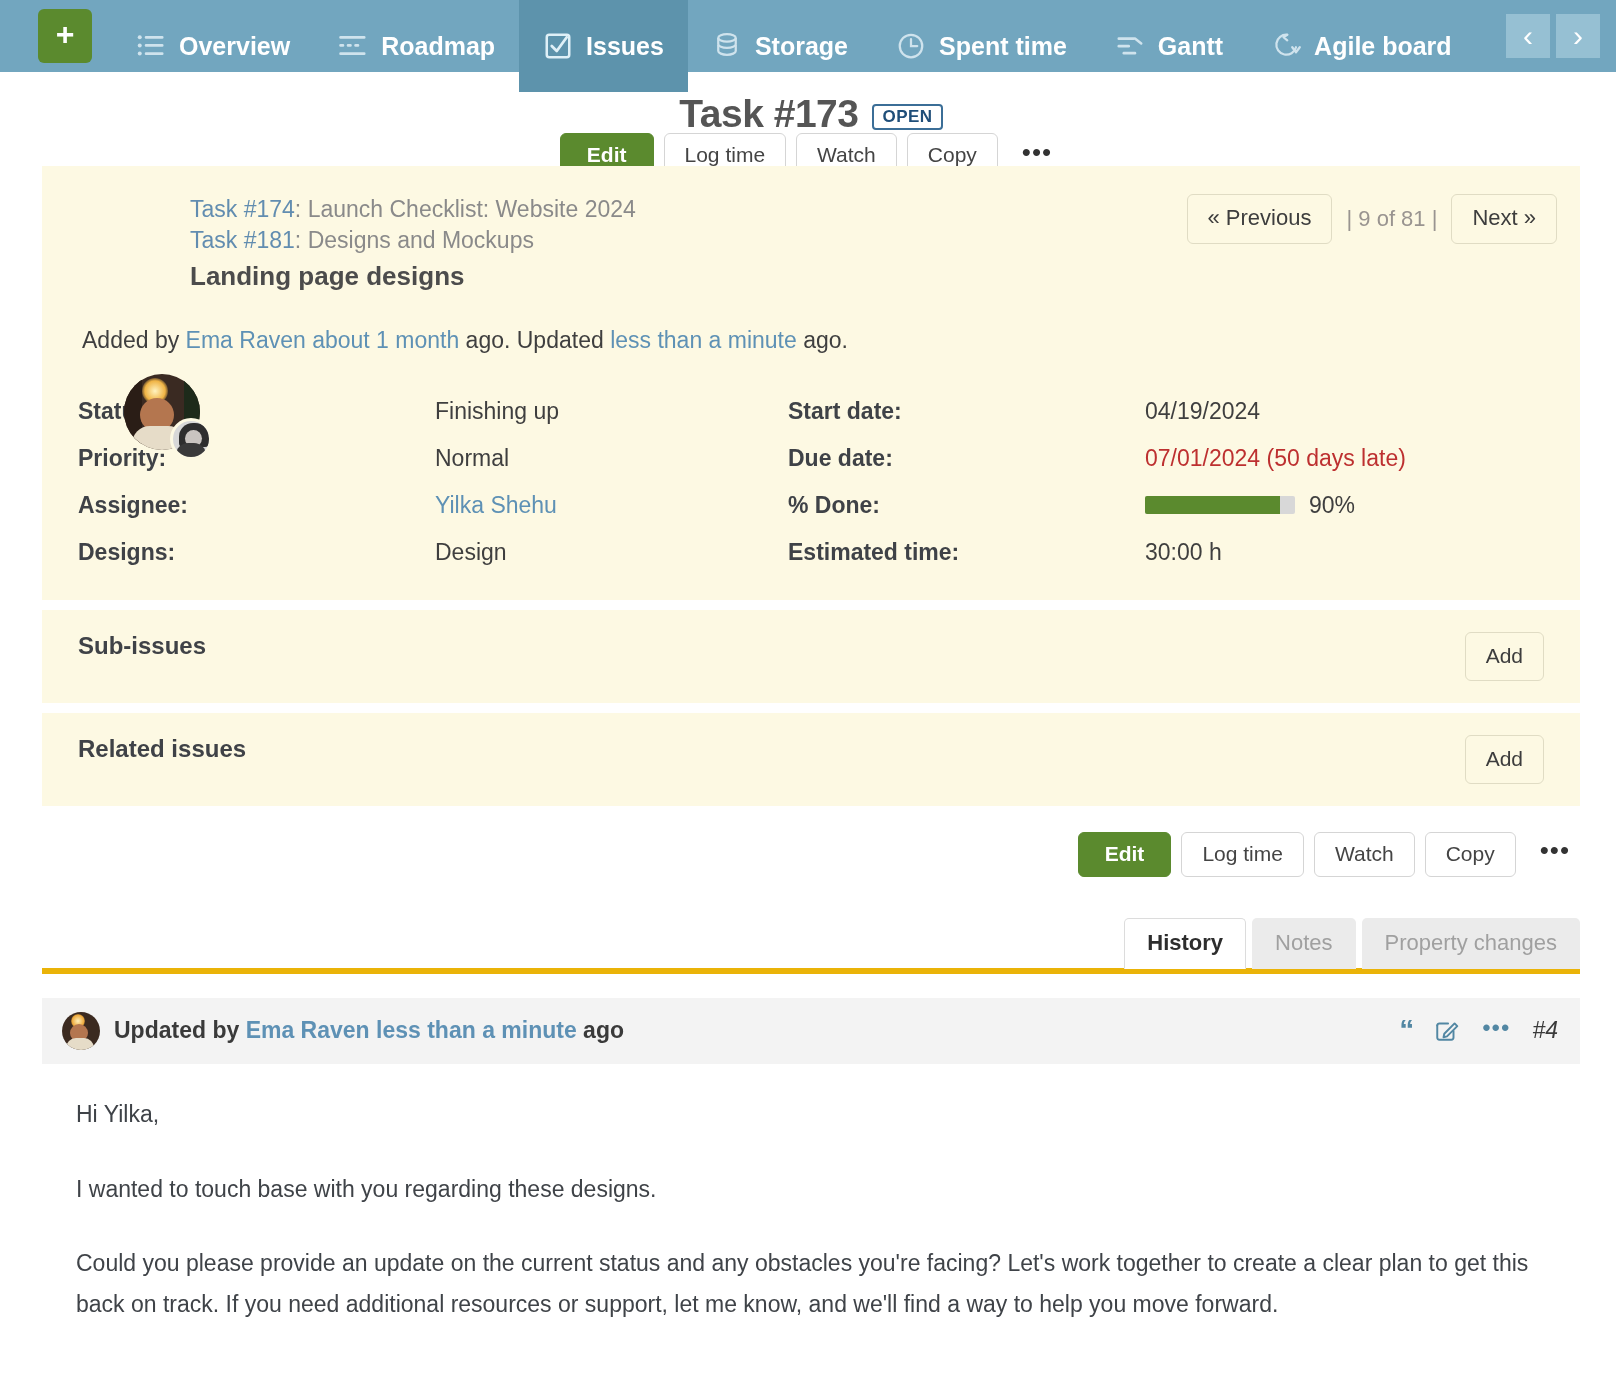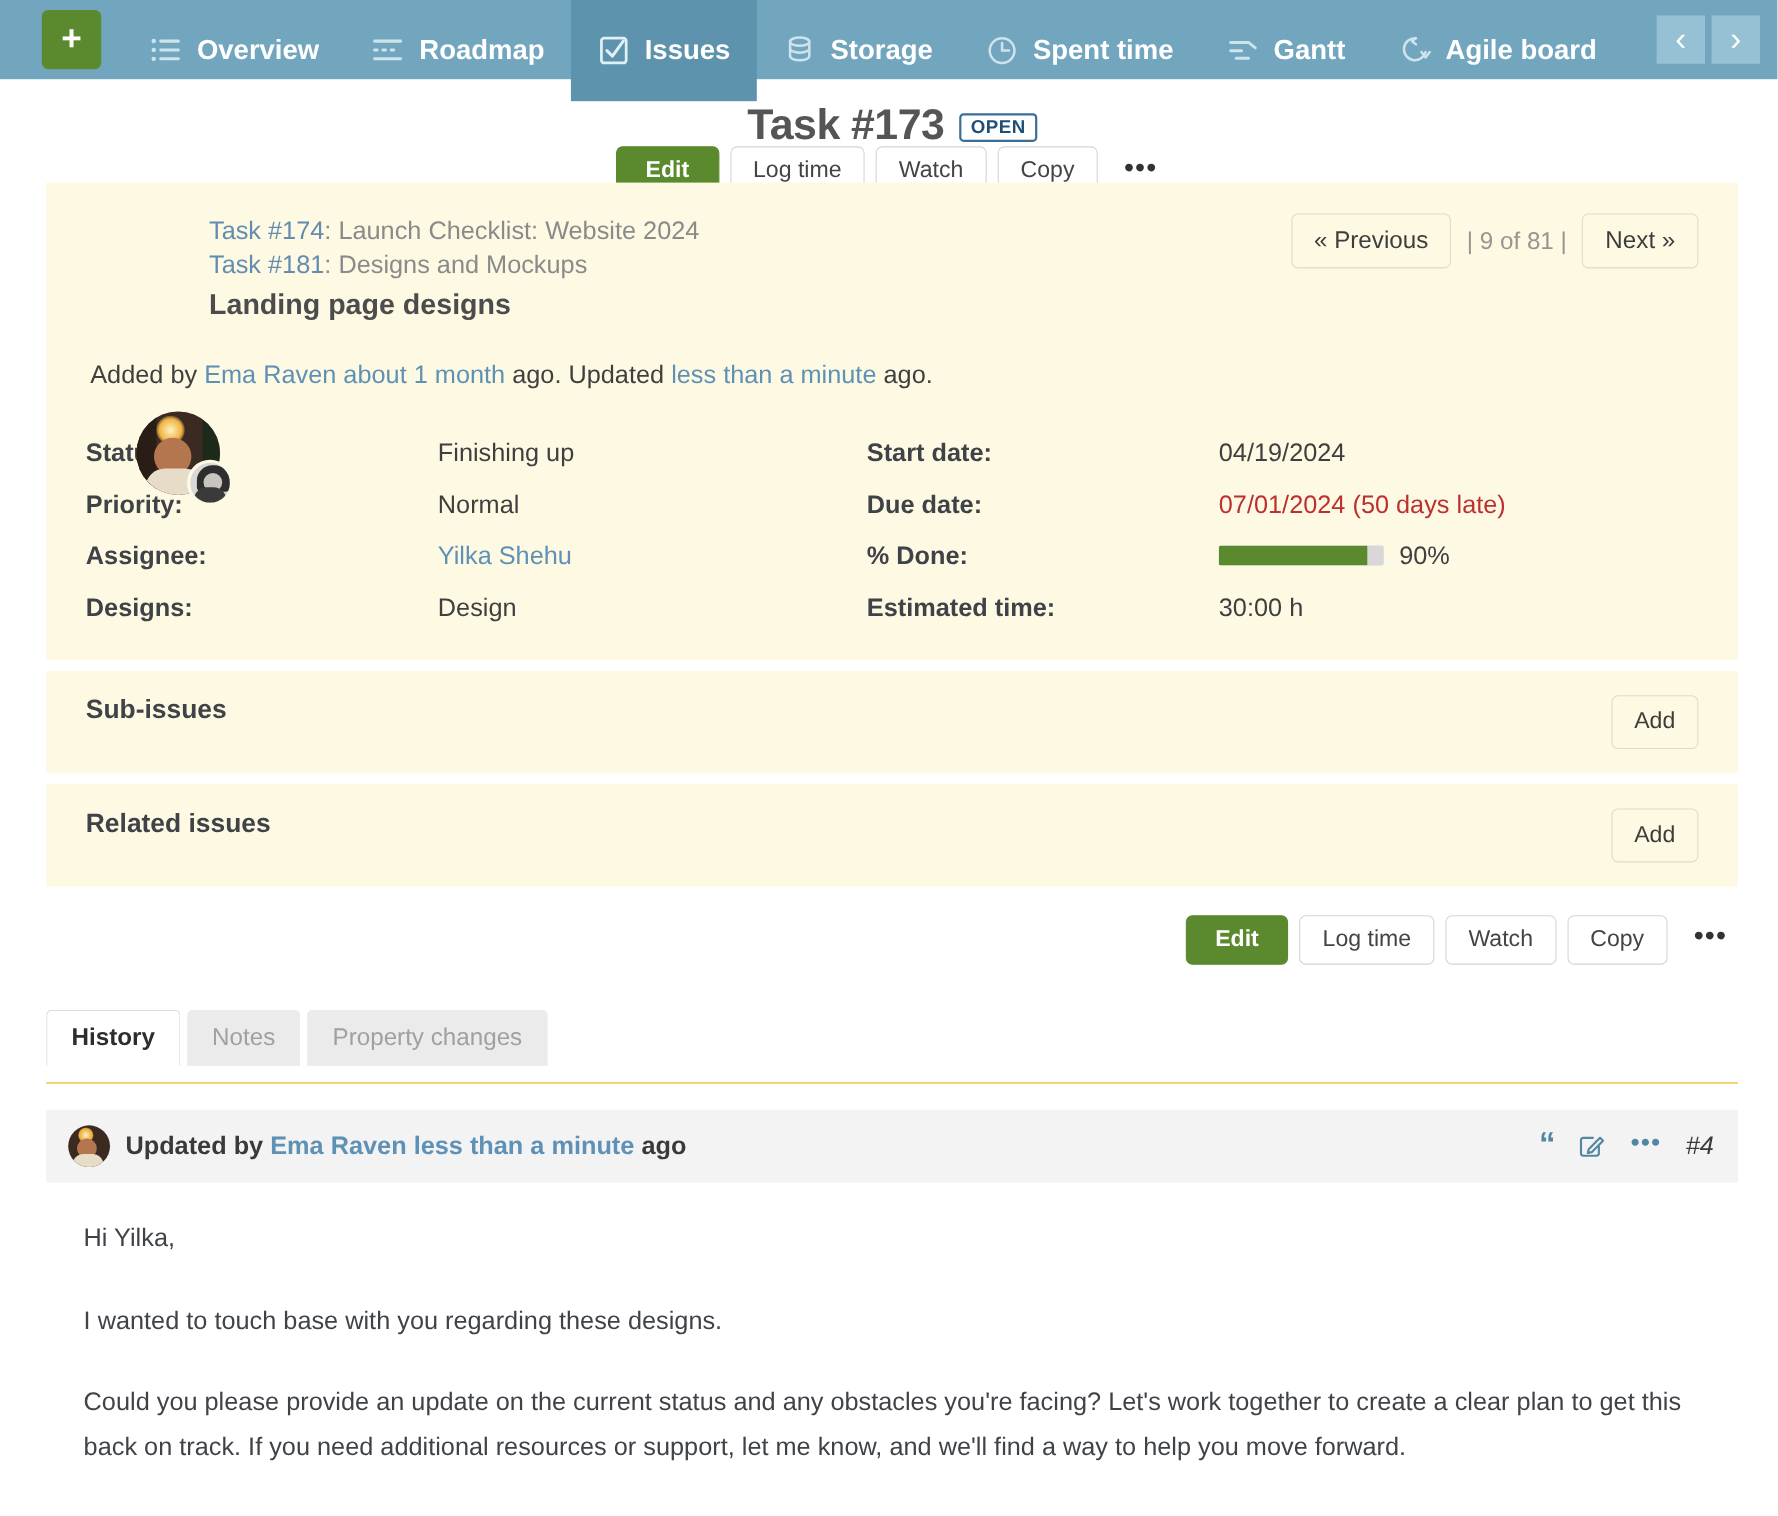--- a/index.html
+++ b/index.html
@@ -183,21 +183,21 @@
   .crumb a { color: #628db0; text-decoration: none; cursor: pointer; }
   .issue-subject {
     font-size: 26px;
     font-weight: bold;
     color: #4c4c4c;
     margin-top: 4px;
     line-height: 1.2;
   }
   .pager {
     position: absolute;
-    right: 36px; top: 28px;
+    right: 23px; top: 28px;
     display: flex; align-items: center;
   }
   .pager-btn {
     border: 1px solid #e0dcc4;
     border-radius: 6px;
     background: #fdf9e3;
     font-size: 22px;
     color: #3d3d3d;
     padding: 12px 20px 14px;
     cursor: pointer;
@@ -227,20 +227,21 @@
     align-items: center;
   }
   .attr-label {
     font-size: 23px;
     font-weight: bold;
     color: #3f4247;
   }
   .attr-value {
     font-size: 23px;
     color: #3f3f3f;
+    margin-left: 37px;
   }
   .attr-value.link { color: #5e91b5; cursor: pointer; }
   .attr-value.late { color: #bd3030; }
   .progress-wrap { display: flex; align-items: center; gap: 14px; }
   .progress-bar {
     width: 150px; height: 18px;
     background: #d8d8d8;
     border-radius: 2px;
     overflow: hidden;
   }
@@ -273,25 +274,26 @@
   }
 
   .actions-row {
     display: flex; align-items: center;
     padding: 26px 36px 0 42px;
   }
 
   
   .tabs-wrap {
     margin: 40px 36px 0 42px;
-    border-bottom: 1px solid #eab308;
+    border-bottom: 6px solid #eab308;
     display: flex;
     align-items: flex-end;
     gap: 6px;
-    padding-bottom: 16px;
+    padding-bottom: 0;
+    justify-content: flex-end;
   }
   .tab {
     font-size: 22px;
     padding: 13px 22px 14px;
     border: 1px solid transparent;
     border-radius: 5px 5px 0 0;
     cursor: pointer;
     line-height: 1;
     position: relative;
     top: 1px;

